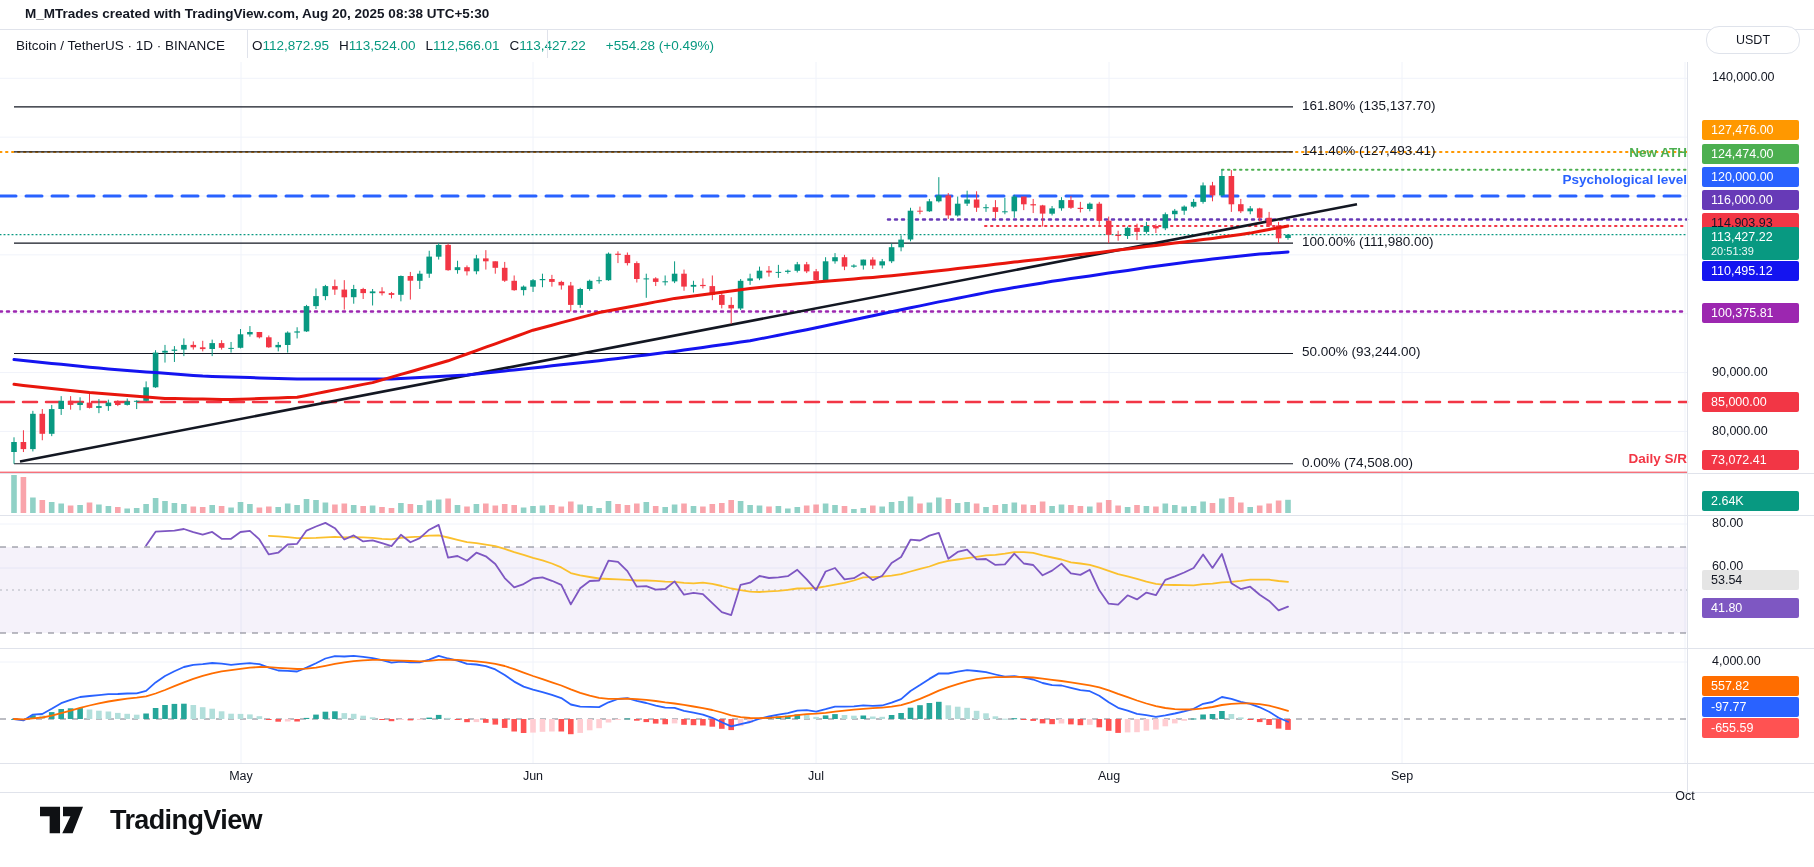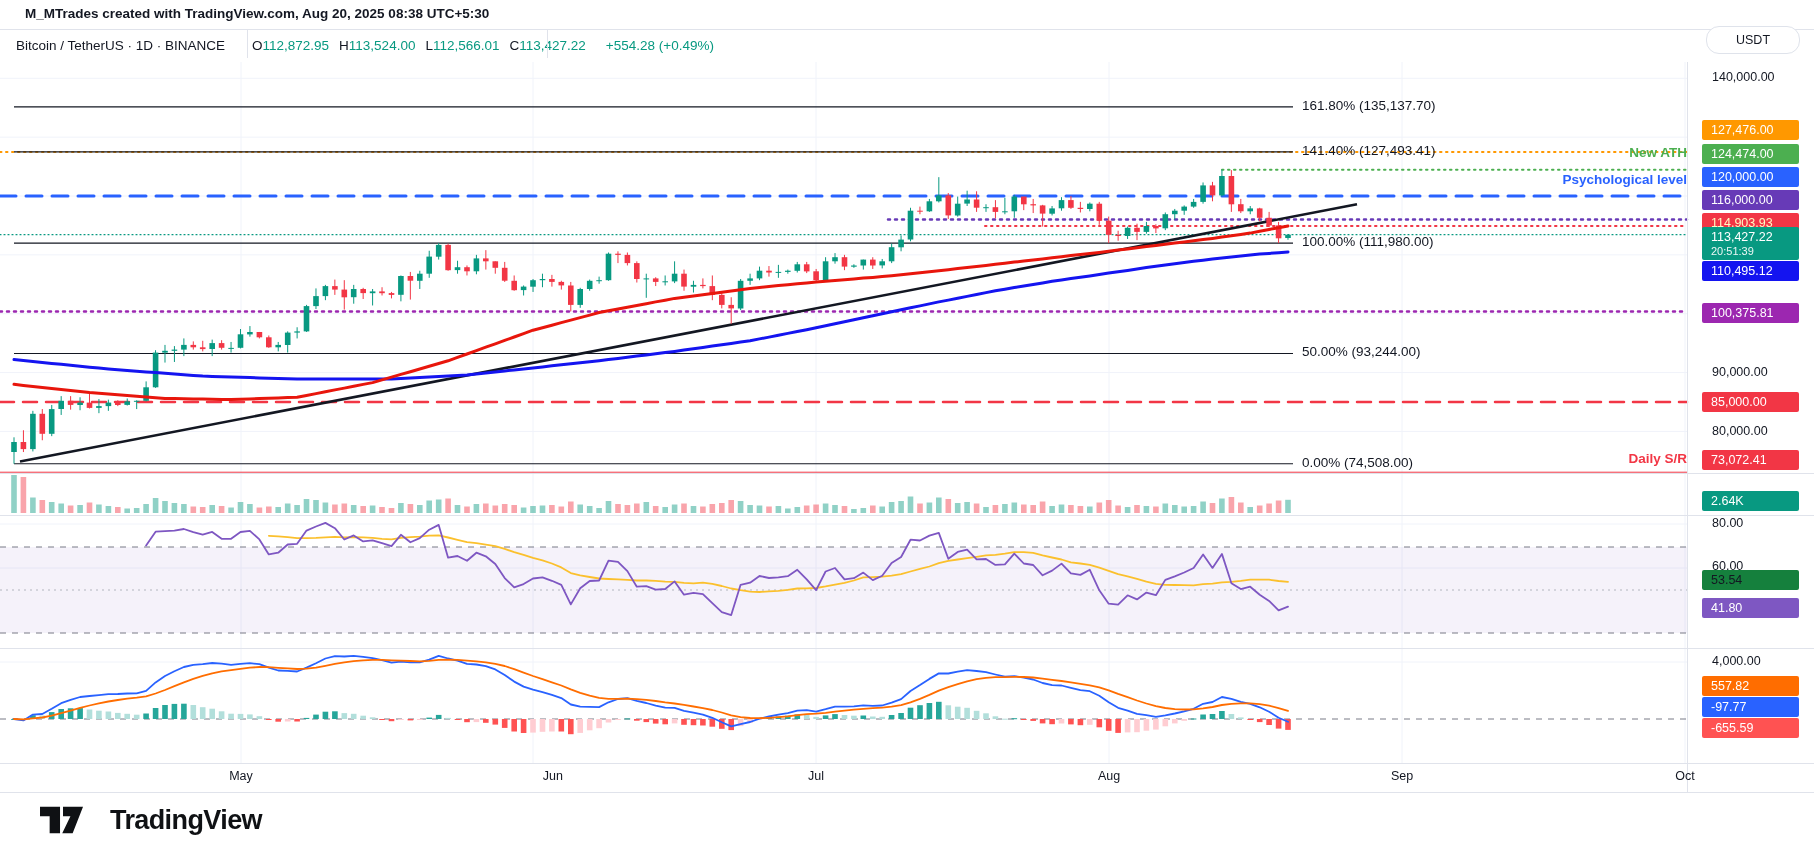--- a/index.html
+++ b/index.html
@@ -651,49 +651,49 @@
     <div class="axis-label" style="top: 70px;">140,000.00</div>
     <div class="axis-label" style="top: 365px;">90,000.00</div>
     <div class="axis-label" style="top: 424px;">80,000.00</div>
     <div class="axis-label" style="top: 516px;">80.00</div>
     <div class="axis-label" style="top: 559px;">60.00</div>
     <div class="axis-label" style="top: 654px;">4,000.00</div>
     <div class="badge" style="top: 120px; background: rgb(255, 152, 0); color: rgb(255, 255, 255);">127,476.00</div>
     <div class="badge" style="top: 144px; background: rgb(76, 175, 80); color: rgb(255, 255, 255);">124,474.00</div>
     <div class="badge" style="top: 167px; background: rgb(41, 98, 255); color: rgb(255, 255, 255);">120,000.00</div>
     <div class="badge" style="top: 190px; background: rgb(103, 58, 183); color: rgb(255, 255, 255);">116,000.00</div>
-    <div class="badge" style="top: 213px; background: rgb(242, 54, 69); color: #fef9c3;">114,903.93</div>
+    <div class="badge" style="top: 213px; background: rgb(242, 54, 69); color: #0f172a;">114,903.93</div>
     <div class="badge" style="top: 227px; background: rgb(8, 153, 129); color: rgb(255, 255, 255);">
       <div>113,427.22</div>
       <div class="sub">20:51:39</div>
     </div>
     <div class="badge" style="top: 261px; background: rgb(20, 20, 240); color: rgb(255, 255, 255);">110,495.12</div>
     <div class="badge" style="top: 303px; background: rgb(156, 39, 176); color: rgb(255, 255, 255);">100,375.81</div>
     <div class="badge" style="top: 392px; background: rgb(242, 54, 69); color: rgb(255, 255, 255);">85,000.00</div>
     <div class="badge" style="top: 450px; background: rgb(242, 54, 69); color: rgb(255, 255, 255);">73,072.41</div>
     <div class="badge" style="top: 491px; background: rgb(8, 153, 129); color: rgb(255, 255, 255);">2.64K</div>
-    <div class="badge" style="top: 570px; background: #15803d; color: rgb(19, 23, 34);">53.54</div>
+    <div class="badge" style="top: 570px; background: #e5e5e5; color: rgb(19, 23, 34);">53.54</div>
     <div class="badge" style="top: 598px; background: rgb(126, 87, 194); color: rgb(255, 255, 255);">41.80</div>
     <div class="badge" style="top: 676px; background: rgb(255, 109, 0); color: rgb(255, 255, 255);">557.82</div>
     <div class="badge" style="top: 697px; background: rgb(41, 98, 255); color: rgb(255, 255, 255);">-97.77</div>
     <div class="badge" style="top: 718px; background: rgb(255, 82, 82); color: rgb(255, 255, 255);">-655.59</div>
     <div class="fib-label" style="top: 97.9023px; left: 1302px;">161.80% (135,137.70)</div>
     <div class="fib-label" style="top: 142.895px; left: 1302px;">141.40% (127,493.41)</div>
     <div class="fib-label" style="top: 234.204px; left: 1302px;">100.00% (111,980.00)</div>
     <div class="fib-label" style="top: 344.481px; left: 1302px;">50.00% (93,244.00)</div>
     <div class="fib-label" style="top: 454.758px; left: 1302px;">0.00% (74,508.00)</div>
     <div class="annotation" style="top: 145px; color: rgb(76, 175, 80);">New ATH</div>
     <div class="annotation" style="top: 172px; color: rgb(41, 98, 255);">Psychological level</div>
     <div class="annotation" style="top: 451px; color: rgb(242, 54, 69);">Daily S/R</div>
     <div class="month-label" style="left: 241px;">May</div>
-    <div class="month-label" style="left: 533px; text-align: right;">Jun</div>
+    <div class="month-label" style="left: 533px;">Jun</div>
     <div class="month-label" style="left: 816px;">Jul</div>
     <div class="month-label" style="left: 1109px;">Aug</div>
     <div class="month-label" style="left: 1402px;">Sep</div>
-    <div class="month-label" style="left: 1685px;">Oct</div>
+    <div class="month-label" style="left: 1685px; margin-top: 20px;">Oct</div>
   </div>
 
 <div class="abs" id="usdt-button">USDT</div>
 
 <div class="abs" id="logo">
   <svg width="46" height="36" viewBox="0 0 62 36">
     <path d="M0 0 H27 V36 H13 V13 H0 Z" fill="#0f1114"></path>
     <path d="M31 0 H44 L58 0 L44 36 H30 L41 13 H31 Z" fill="#0f1114"></path>
   </svg>
   <span id="logo-text">TradingView</span>

